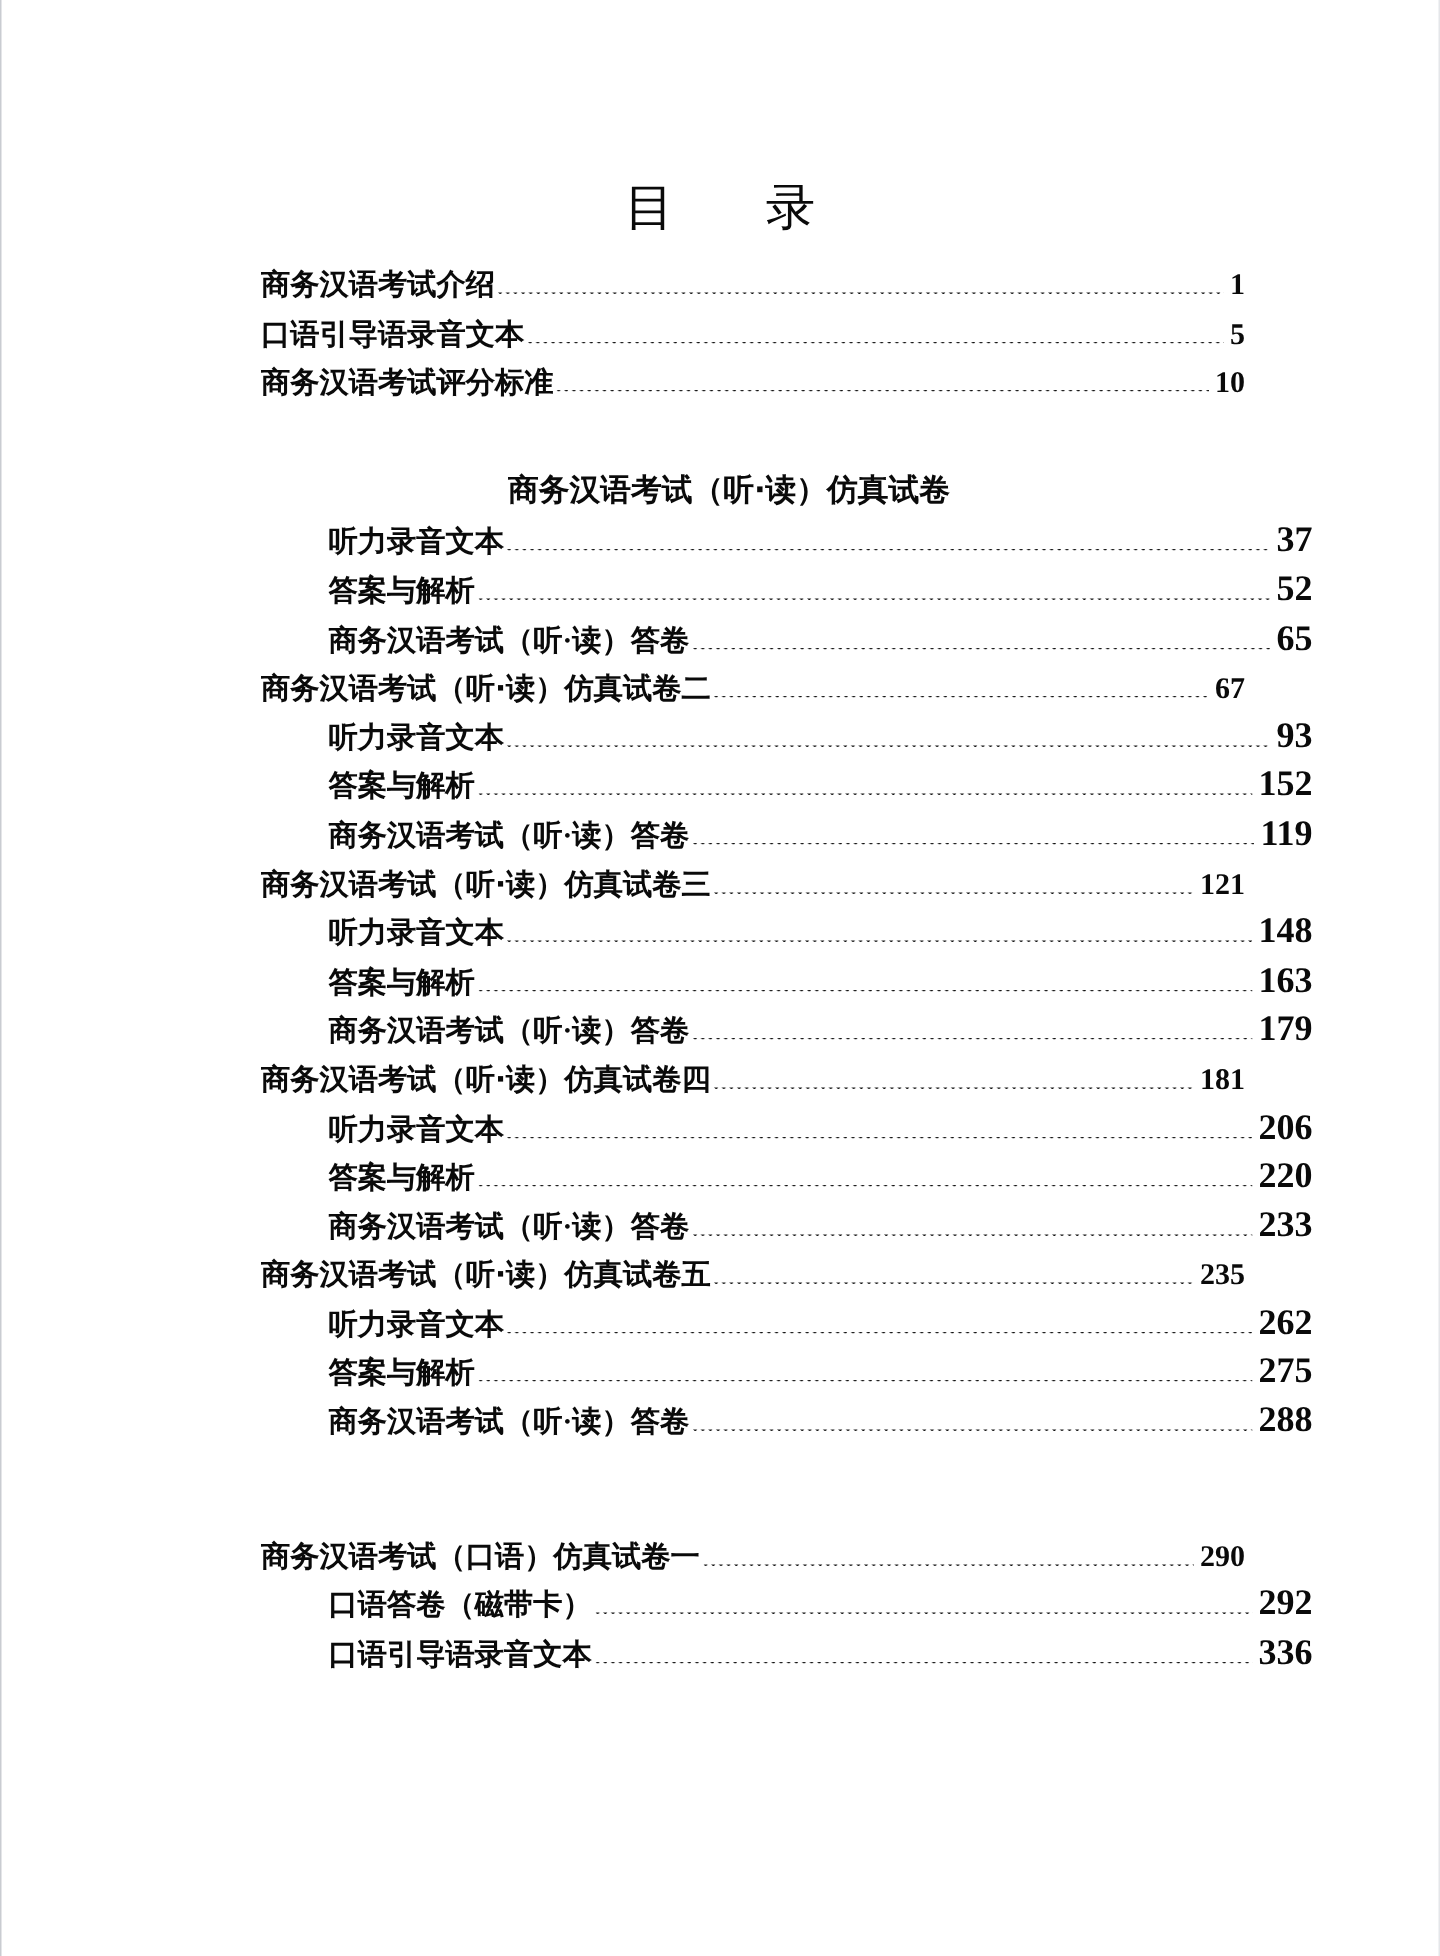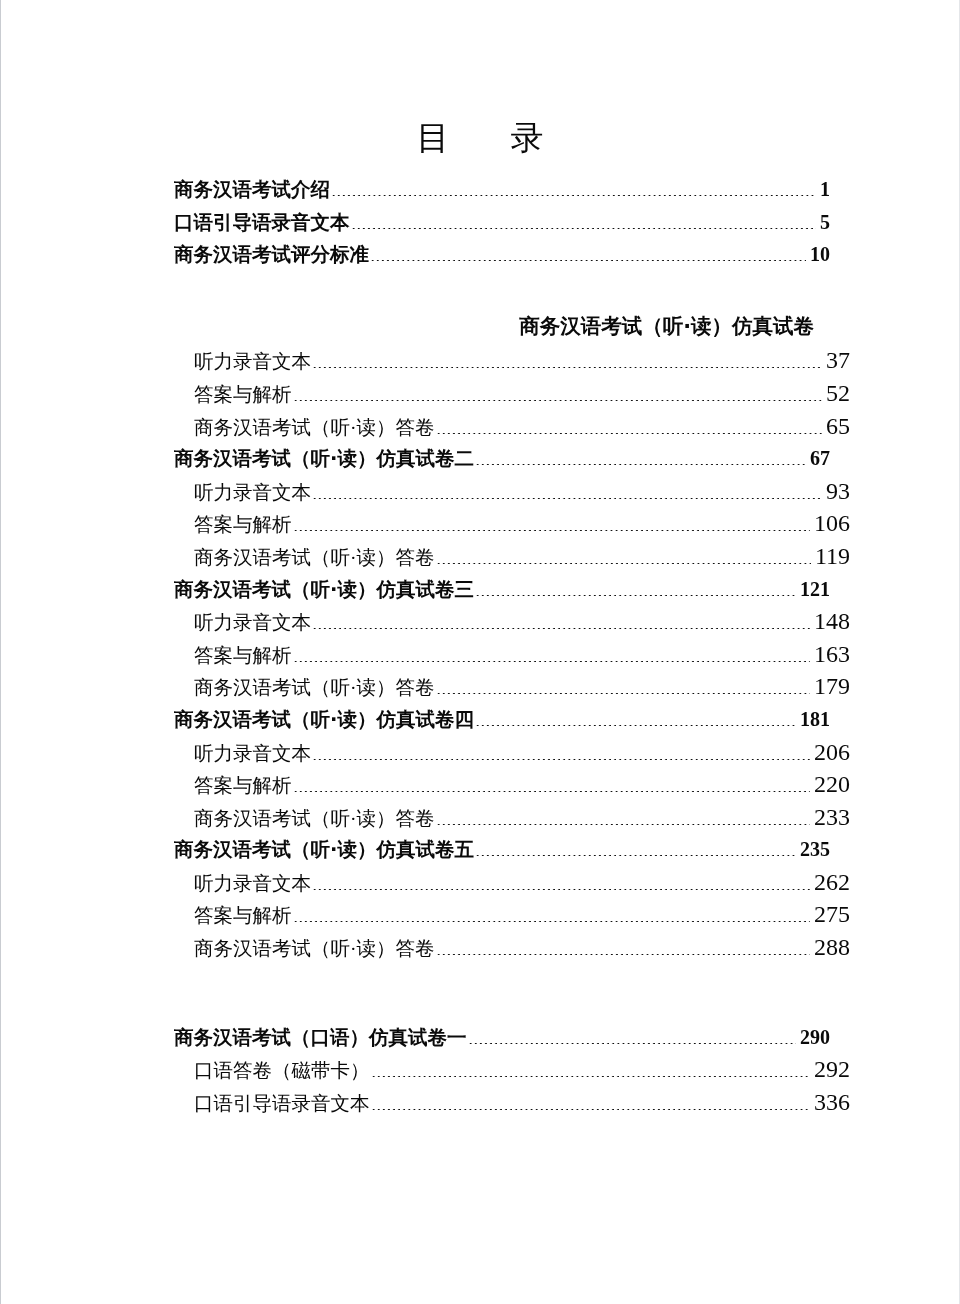--- a/index.html
+++ b/index.html
@@ -103,34 +103,34 @@
     margin-left: 16px;
   }
   .lvl1 .pageno {
     font-family: "Liberation Serif", "DejaVu Serif", serif;
     font-weight: bold;
     font-size: 20px;
   }
 
   
   .lvl2 {
-    font-weight: normal;
+    font-weight: bold;
     font-size: 19.5px;
-    margin-left: 36px;
+    margin-left: 61px;
   }
   .lvl2 .pageno {
     font-size: 24px;
   }
 
   
   .part-heading {
     font-family: "DejaVu Sans", "Liberation Sans", sans-serif;
     font-weight: bold;
     font-size: 20.5px;
-    text-align: right;
+    text-align: center;
     width: 656px;
     height: 32.6px;
     line-height: 32.6px;
   }
 
   .gap-top-block   { height: 36px; }
   .gap-after-part  { height: 5px; }
   .gap-part2       { height: 52px; }
 </style>
 </head>
@@ -183,21 +183,21 @@
         <span class="pageno">67</span>
       </div>
       <div class="row lvl2">
         <span class="label">听力录音文本</span>
         <span class="leader"></span>
         <span class="pageno">93</span>
       </div>
       <div class="row lvl2">
         <span class="label">答案与解析</span>
         <span class="leader"></span>
-        <span class="pageno">106</span>
+        <span class="pageno">152</span>
       </div>
       <div class="row lvl2">
         <span class="label">商务汉语考试（听·读）答卷</span>
         <span class="leader"></span>
         <span class="pageno">119</span>
       </div>
       <div class="row lvl1">
         <span class="label">商务汉语考试（听·读）仿真试卷三</span>
         <span class="leader"></span>
         <span class="pageno">121</span>

